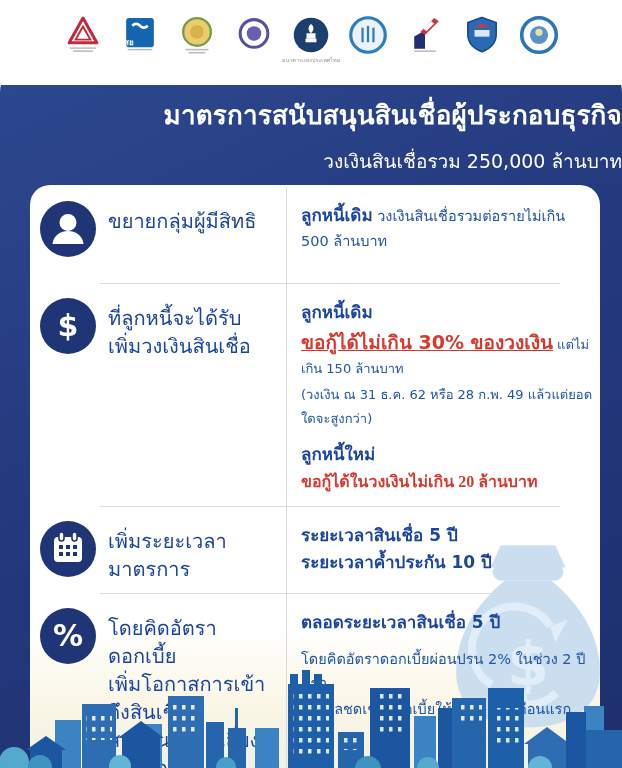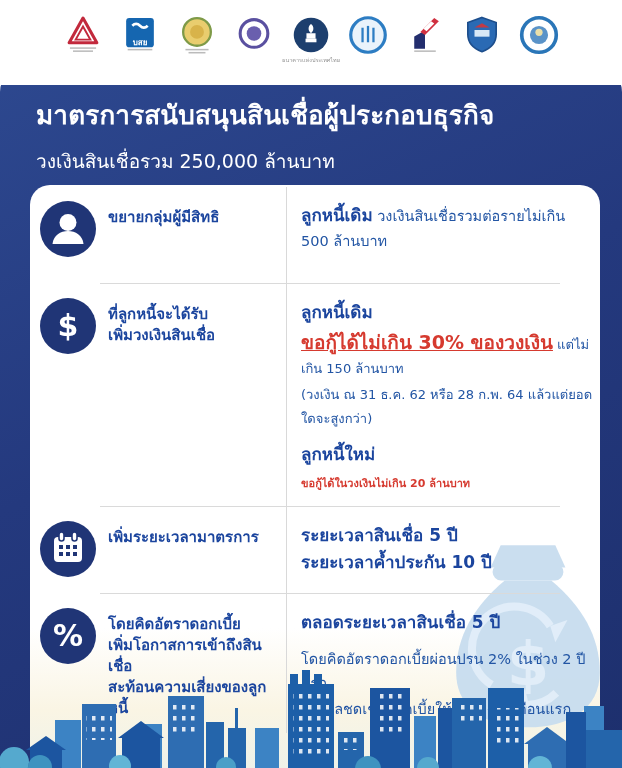--- a/index.html
+++ b/index.html
@@ -4,52 +4,52 @@
 <style>
   html,body{margin:0;padding:0;}
   body{font-family:"DejaVu Sans", sans-serif;}
   .page{position:relative;width:622px;height:768px;overflow:hidden;background:#ffffff;}
 
   
   .logo-band{position:absolute;top:0;left:0;right:0;height:70px;background:#ffffff;
     display:flex;justify-content:center;align-items:flex-start;gap:15px;padding-top:15px;z-index:5;}
   .logo{position:relative;width:42px;display:flex;flex-direction:column;align-items:center;}
   .logo svg{width:40px;height:40px;display:block;}
-  .logo-inner{position:absolute;top:24px;left:0;right:0;text-align:center;color:#fff;
+  .logo-inner{position:absolute;top:24px;left:0;right:0;text-align:left;color:#fff;
     font-size:8px;font-weight:bold;line-height:1;}
   .logo-caption{margin-top:1px;font-size:5.5px;color:#8d8d8d;white-space:nowrap;}
 
   
   .blue-panel{position:absolute;top:66px;left:0;right:0;bottom:0;
     background:linear-gradient(155deg,#2d488f 0%,#24397e 45%,#1d2f6d 100%);
     border-radius:26px 26px 0 0;}
-  .title-block{text-align:left;color:#ffffff;padding-top:28px;padding-left:36px;}
+  .title-block{text-align:right;color:#ffffff;padding-top:28px;}
   .main-title{margin:0;font-size:26px;font-weight:bold;letter-spacing:.2px;}
   .sub-title{margin-top:11px;font-size:19px;font-weight:normal;}
 
   
   .card{position:absolute;left:30px;right:22px;top:119px;bottom:0;
     background:linear-gradient(180deg,#ffffff 0%,#ffffff 76%,#faf5e4 90%,#eef2e9 100%);
     border-radius:20px 20px 0 0;overflow:hidden;}
   .rows{position:relative;z-index:2;padding:2px 0 0 10px;}
   .row{display:grid;grid-template-columns:66px 180px 1fr;align-items:stretch;}
   .icon-cell{padding-top:14px;}
   .icon-circle{width:56px;height:56px;border-radius:50%;background:#203576;
     display:flex;align-items:center;justify-content:center;}
   .icon-circle svg{width:56px;height:56px;}
   .glyph{color:#ffffff;font-size:30px;font-weight:bold;line-height:1;}
-  .row-label{padding:20px 6px 0 2px;font-size:15px;font-weight:bold;color:#1b459e;line-height:1.4;}
+  .row-label{padding:20px 6px 0 2px;font-size:20px;font-weight:normal;color:#1b459e;line-height:1.4;}
   .row-content{border-left:1px solid #d9d9d9;padding:14px 4px 10px 14px;}
   .content-line{margin:2px 0;line-height:1.5;}
   .content-line.gap{margin-top:12px;}
   .seg-lead{color:#1b459e;font-weight:bold;font-size:17px;}
   .seg-normal{color:#2255a4;font-size:14.5px;}
   .seg-small{color:#2255a4;font-size:13px;}
   .seg-red-big{color:#d63a2f;font-weight:bold;font-size:19px;text-decoration:underline;}
-  .seg-red{color:#d63a2f;font-weight:bold;font-size:11px;}
+  .seg-red{color:#d63a2f;font-weight:bold;font-size:16px;font-family:Liberation Serif, serif;}
   .h-divider{height:1px;background:#dadada;margin:0 40px 0 60px;}
 
   
   .moneybag{position:absolute;right:-14px;top:346px;width:172px;z-index:1;opacity:.95;}
   .moneybag svg{width:100%;display:block;}
 
   
   .cityscape{position:absolute;left:0;right:0;bottom:0;height:110px;z-index:6;pointer-events:none;}
   .cityscape svg{width:100%;height:100%;display:block;}
 </style>
@@ -180,21 +180,21 @@
                 <span class="glyph">$</span>
               </div>
             </div>
             <div class="row-label">
               <div>ที่ลูกหนี้จะได้รับ</div>
               <div>เพิ่มวงเงินสินเชื่อ</div>
             </div>
             <div class="row-content">
               <div class="content-line"><span class="seg-lead">ลูกหนี้เดิม</span></div>
               <div class="content-line"><span class="seg-red-big">ขอกู้ได้ไม่เกิน 30% ของวงเงิน</span><span class="seg-small"> แต่ไม่เกิน 150 ล้านบาท</span></div>
-              <div class="content-line"><span class="seg-small">(วงเงิน ณ 31 ธ.ค. 62 หรือ 28 ก.พ. 64 แล้วแต่ยอดใดจะสูงกว่า)</span></div>
+              <div class="content-line"><span class="seg-small">(วงเงิน ณ 31 ธ.ค. 62 หรือ 28 ก.พ. 49 แล้วแต่ยอดใดจะสูงกว่า)</span></div>
               <div class="content-line gap"><span class="seg-lead">ลูกหนี้ใหม่</span></div>
               <div class="content-line"><span class="seg-red">ขอกู้ได้ในวงเงินไม่เกิน 20 ล้านบาท</span></div>
             </div>
           </div>
           <div class="h-divider"></div>
           <div class="row" style="min-height: 86px;">
             <div class="icon-cell">
               <div class="icon-circle">
                 <svg viewBox="0 0 56 56">
                   <rect x="14" y="16" width="28" height="25" rx="4" fill="#fff"></rect>

